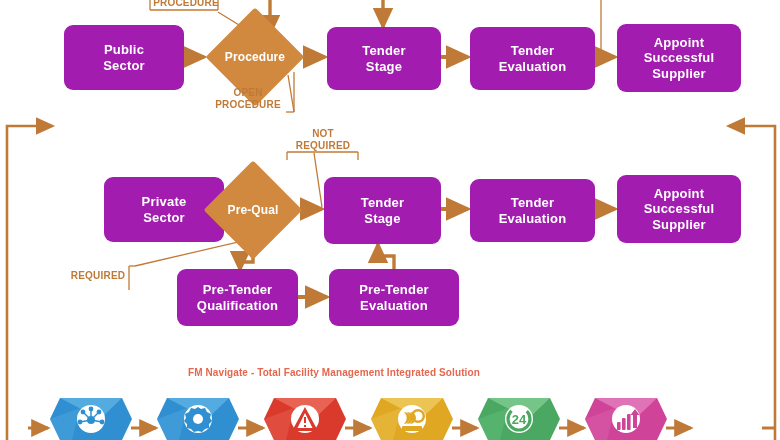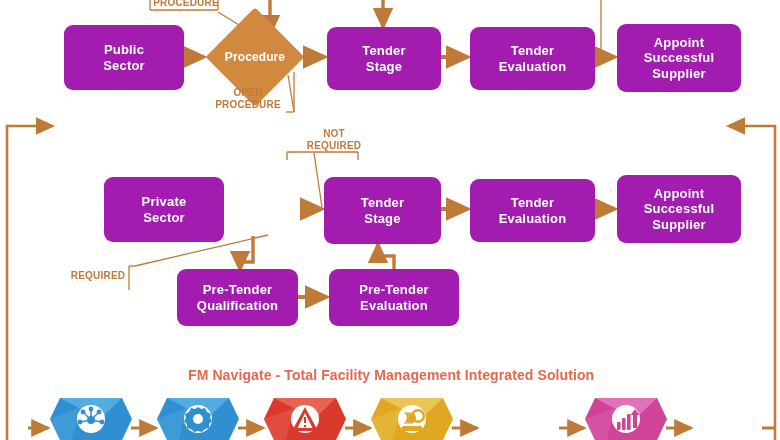--- a/index.html
+++ b/index.html
@@ -72,21 +72,21 @@
     line-height: 1.15;
     text-align: center;
     white-space: nowrap;
     letter-spacing: 0.2px;
     z-index: 4;
   }
   .section-title {
     position: absolute;
     color: #e5674e;
     font-weight: bold;
-    font-size: 14px;
+    font-size: 10px;
     letter-spacing: 0.1px;
     white-space: nowrap;
     z-index: 4;
   }
   .pill {
     position: absolute;
     z-index: 3;
   }
   .pill svg { display: block; }
 </style>
@@ -213,20 +213,24 @@
     <span>PROCEDURE</span>
   </div>
 
   <div class="node" style="left:64px; top:177px; width:120px; height:65px;margin-left:40px;">
     <div>
       <span>Private</span>
       <span>Sector</span>
     </div>
   </div>
 
+  <div class="diamond" style="left:218px; top:175px; width:70px; height:70px;">
+    <div class="dshape"></div>
+    <div class="dlabel">Pre-Qual</div>
+  </div>
 
   <div class="node" style="left:324px; top:177px; width:117px; height:67px;">
     <div>
       <span>Tender</span>
       <span>Stage</span>
     </div>
   </div>
 
   <div class="node" style="left:470px; top:179px; width:125px; height:63px;">
     <div>
@@ -250,21 +254,21 @@
     </div>
   </div>
 
   <div class="node" style="left:329px; top:269px; width:130px; height:57px;">
     <div>
       <span>Pre-Tender</span>
       <span>Evaluation</span>
     </div>
   </div>
 
-  <div class="edge-label" style="left:300px; top:128px; width:68px;">
+  <div class="edge-label" style="left:289px; top:128px; width:68px;">
     <span>NOT</span><br>
     <span>REQUIRED</span>
   </div>
 
   <div class="edge-label" style="left:68px; top:270px; width:60px;">
     <span>REQUIRED</span>
   </div>
 
   <div class="section-title" style="left:188px; top:367px;">FM Navigate - Total Facility Management Integrated Solution</div>
 
@@ -329,20 +333,32 @@
         <circle cx="47" cy="18" r="7"></circle>
         <circle cx="47" cy="18" r="4.6" fill="#ffffff"></circle>
         <path d="M33,14 a6,6 0 0 1 0,12 a8,8 0 0 0 0,-12 Z"></path>
         <path d="M36,14 a6,6 0 0 1 0,12 a8,8 0 0 0 0,-12 Z"></path>
         <path d="M39,14 a6,6 0 0 1 0,12 a8,8 0 0 0 0,-12 Z"></path>
         <rect x="31" y="28" width="20" height="5" rx="1"></rect>
       </g>
     </svg>
   </div>
 
+  <div class="pill" style="left:478px; top:398px;">
+    <svg width="82" height="42" viewBox="0 0 82 42">
+      <path d="M10,0 L72,0 L82,21 L72,42 L10,42 L0,21 Z" fill="#4aa862"></path>
+      <path d="M10,0 L72,0 L50,21 Z" fill="#85cf96" opacity="0.75"></path>
+      <path d="M0,21 L30,10 L22,42 L10,42 Z" fill="#5fbb77" opacity="0.6"></path>
+      <circle cx="41" cy="21" r="14" fill="#ffffff"></circle>
+      <g>
+        <circle cx="41" cy="21" r="11" fill="none" stroke="#4aa862" stroke-width="3.2" stroke-dasharray="52 18" transform="rotate(-45 41 21)"></circle>
+        <text x="41" y="26" text-anchor="middle" font-family="Liberation Sans, sans-serif" font-size="13" font-weight="bold" fill="#4aa862">24</text>
+      </g>
+    </svg>
+  </div>
 
   <div class="pill" style="left:585px; top:398px;">
     <svg width="82" height="42" viewBox="0 0 82 42">
       <path d="M10,0 L72,0 L82,21 L72,42 L10,42 L0,21 Z" fill="#cf4398"></path>
       <path d="M10,0 L72,0 L50,21 Z" fill="#e682c2" opacity="0.75"></path>
       <path d="M0,21 L30,10 L22,42 L10,42 Z" fill="#d85ba8" opacity="0.6"></path>
       <circle cx="41" cy="21" r="14" fill="#ffffff"></circle>
       <g fill="#cf4398">
         <rect x="32" y="24" width="3.6" height="8" rx="1"></rect>
         <rect x="37" y="20" width="3.6" height="12" rx="1"></rect>

